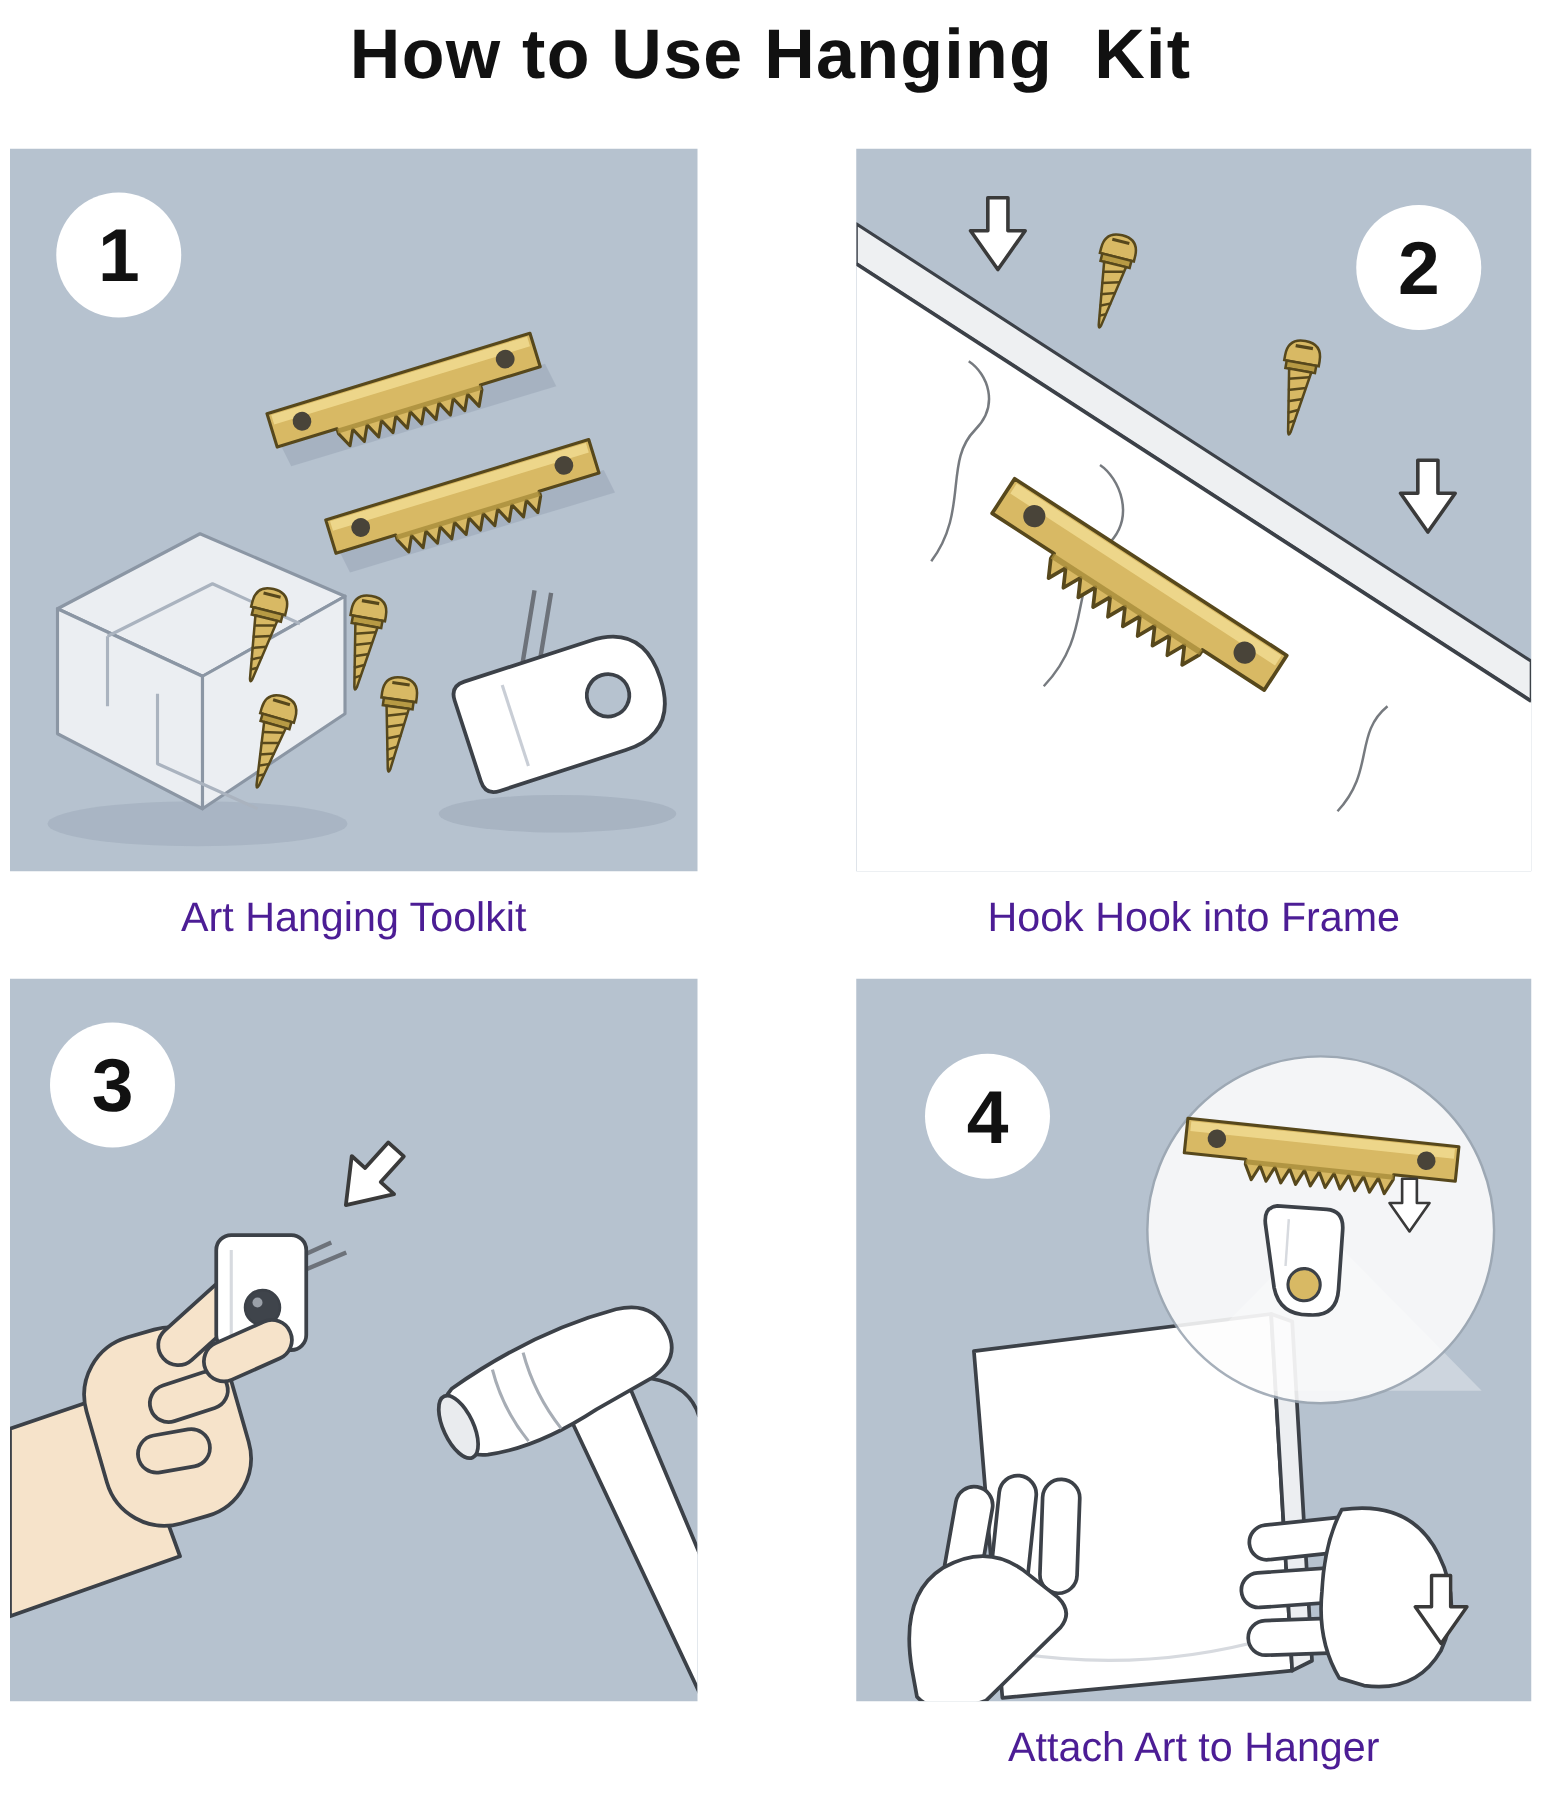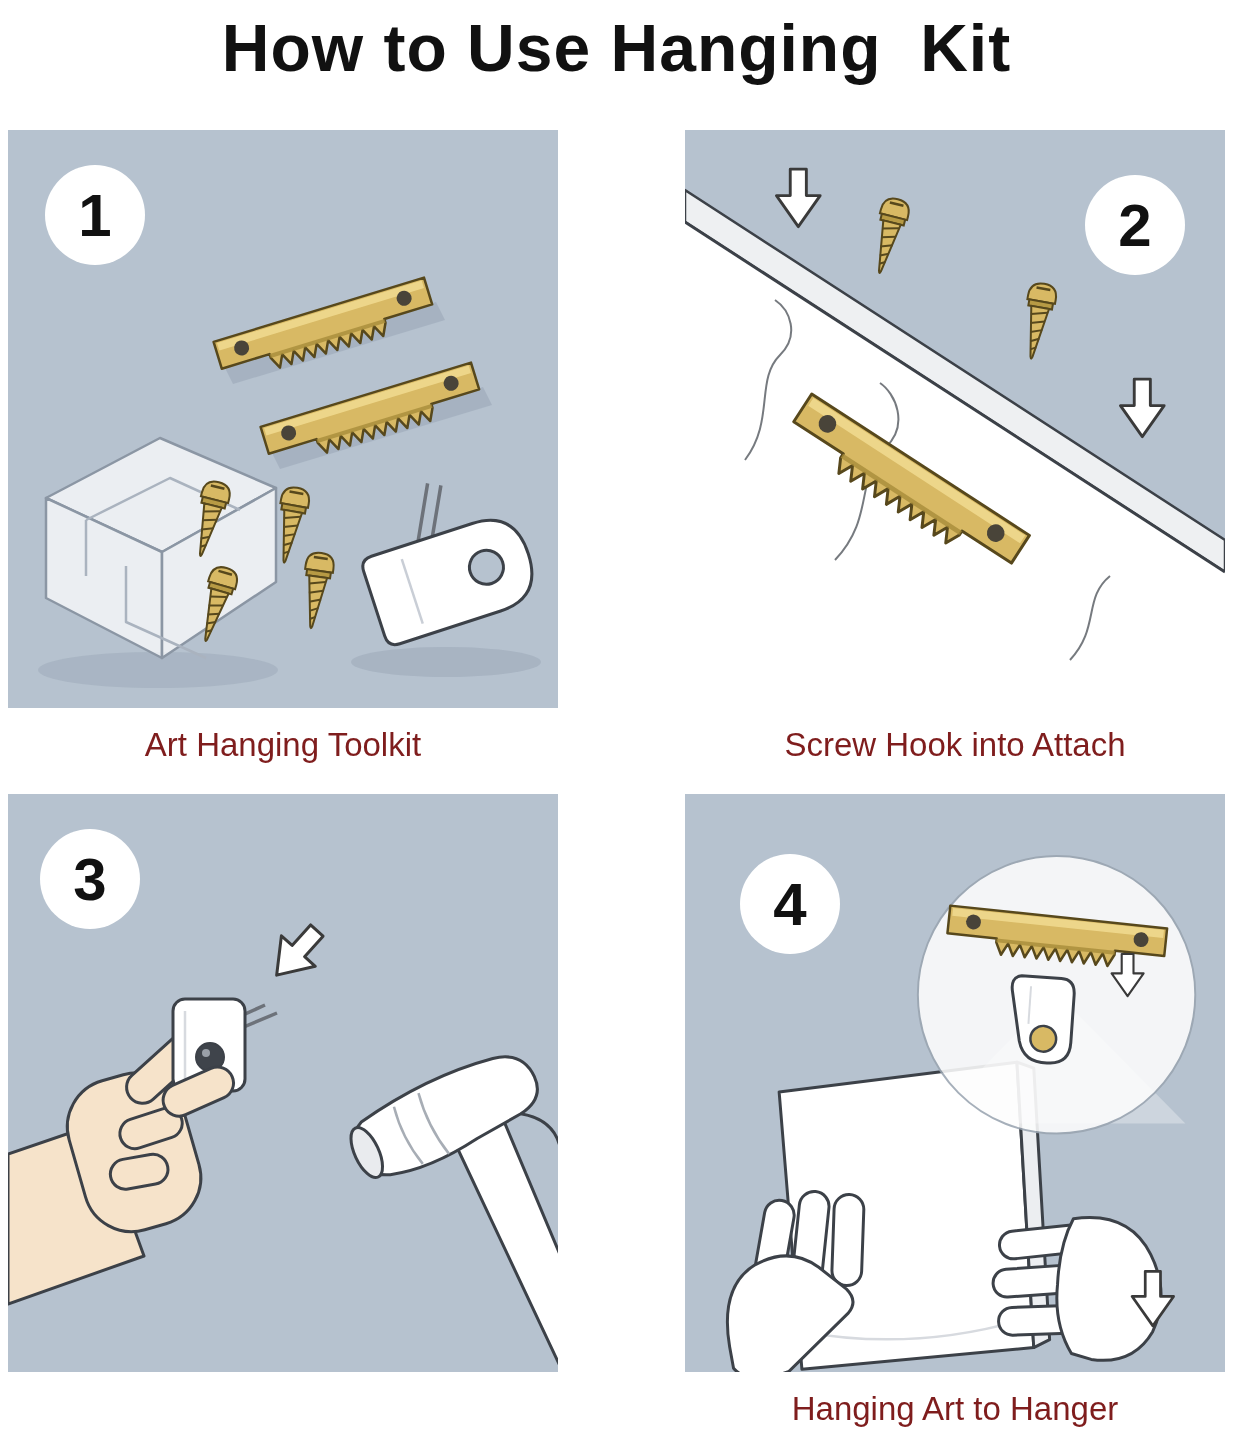--- a/index.html
+++ b/index.html
@@ -1,29 +1,29 @@
 <!DOCTYPE html>
 <html><head>
 <meta charset="utf-8">
 <style>
   html,body{margin:0;padding:0;background:#ffffff;width:1233px;font-family:"Liberation Sans",sans-serif;color:#111;}
   .page{width:1233px;padding-top:6px;}
-  h1.title{text-align:center;font-size:66px;font-weight:600;margin:4px 0 44px 0;letter-spacing:1px;white-space:pre;}
+  h1.title{text-align:center;font-size:56px;font-weight:600;margin:4px 0 44px 0;letter-spacing:1px;white-space:pre;}
   .grid{display:grid;grid-template-columns:550px 540px;column-gap:127px;row-gap:26px;padding:0 8px;}
   .step{display:flex;flex-direction:column;}
   .panel{position:relative;height:578px;background:#b6c2cf;overflow:hidden;}
   .panel svg{position:absolute;left:0;top:0;width:100%;height:100%;}
   .badge{position:absolute;width:100px;height:100px;border-radius:50%;background:#ffffff;
          display:flex;align-items:center;justify-content:center;font-size:60px;font-weight:700;color:#111;}
   .b1{left:37px;top:35px;}
   .b2{left:400px;top:45px;}
   .b3{left:32px;top:35px;}
   .b4{left:55px;top:60px;}
   .caption{height:46px;margin-top:14px;display:flex;align-items:center;justify-content:center;
-           font-size:33px;font-weight:400;color:#7f1d1d;}
+           font-size:33px;font-weight:400;color:#4c1d95;}
 </style>
 </head>
 <body>
 
 <svg width="0" height="0" style="position:absolute" aria-hidden="true">
   <defs>
     <g id="sawtooth">
       <path d="M0,2 L220,2 L220,30 L170,30 L170,34 L164,46 L158,34 L152,46 L146,34 L140,46 L134,34 L128,46 L122,34 L116,46 L110,34 L104,46 L98,34 L92,46 L86,34 L80,46 L74,34 L68,46 L62,34 L56,46 L50,34 L50,30 L0,30 Z" fill="#d8b964" stroke="#57481c" stroke-width="2.5" stroke-linejoin="round"></path>
       <path d="M3,4 L217,4 L217,12 L3,12 Z" fill="#efd98e" opacity="0.9"></path>
       <path d="M50,30 L170,30 L170,34 L50,34 Z" fill="#a88c3a" opacity="0.8"></path>
@@ -106,21 +106,21 @@
           <use href="#screw" transform="translate(192,62) rotate(14)"></use>
           <use href="#screw" transform="translate(338,148) rotate(10)"></use>
 
           <use href="#dArrow" transform="translate(88,38) scale(1.15)"></use>
           <use href="#dArrow" transform="translate(432,248) scale(1.15)"></use>
         </svg>
         <div class="badge b2">
           <span>2</span>
         </div>
       </div>
-      <div class="caption">Screw Hook into Attach</div>
+      <div class="caption">Hook Hook into Frame</div>
     </section>
 
     <section class="step">
       <div class="panel">
         <svg viewBox="0 0 550 578">
 
           <use href="#dArrow" transform="translate(290,118) rotate(42) scale(1.2)"></use>
 
           <g fill="#f6e3ca" stroke="#3c4148" stroke-width="3" stroke-linejoin="round">
             <path d="M0,360 L88,330 L136,462 L0,510 Z"></path>
@@ -189,17 +189,17 @@
             <path d="M20,10 L20,48" stroke="#d7dadf" stroke-width="2"></path>
           </g>
           <use href="#dArrow" transform="translate(428,158) scale(0.85)"></use>
 
           <use href="#dArrow" transform="translate(448,478) scale(1.1)"></use>
         </svg>
         <div class="badge b4">
           <span>4</span>
         </div>
       </div>
-      <div class="caption">Hanging Art to Hanger</div>
+      <div class="caption">Attach Art to Hanger</div>
     </section>
 
   </div>
 </div>
 
 </body></html>

